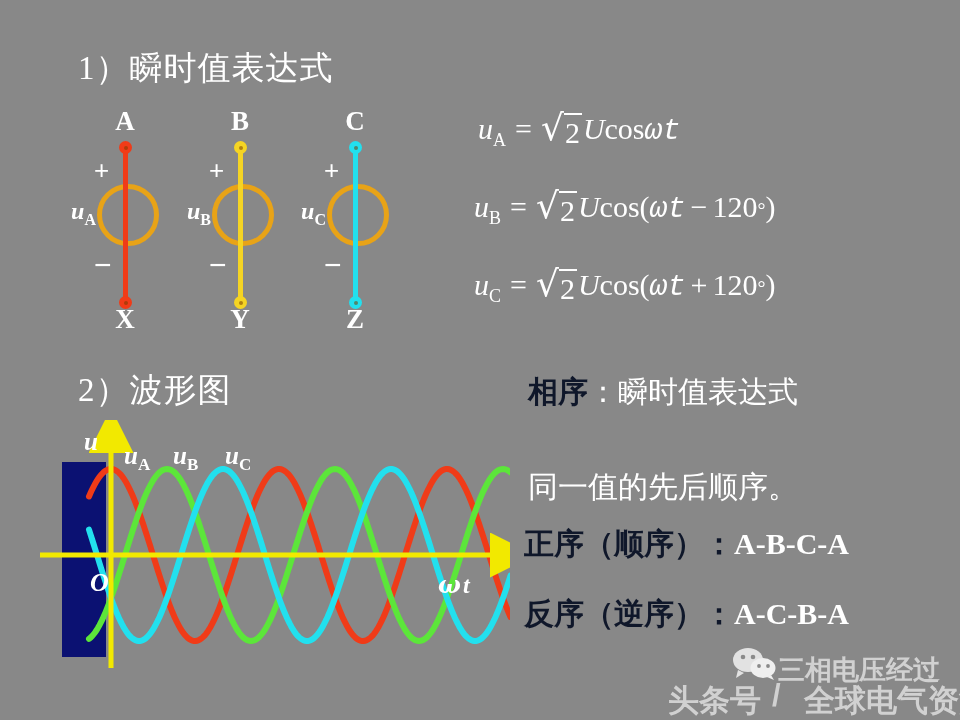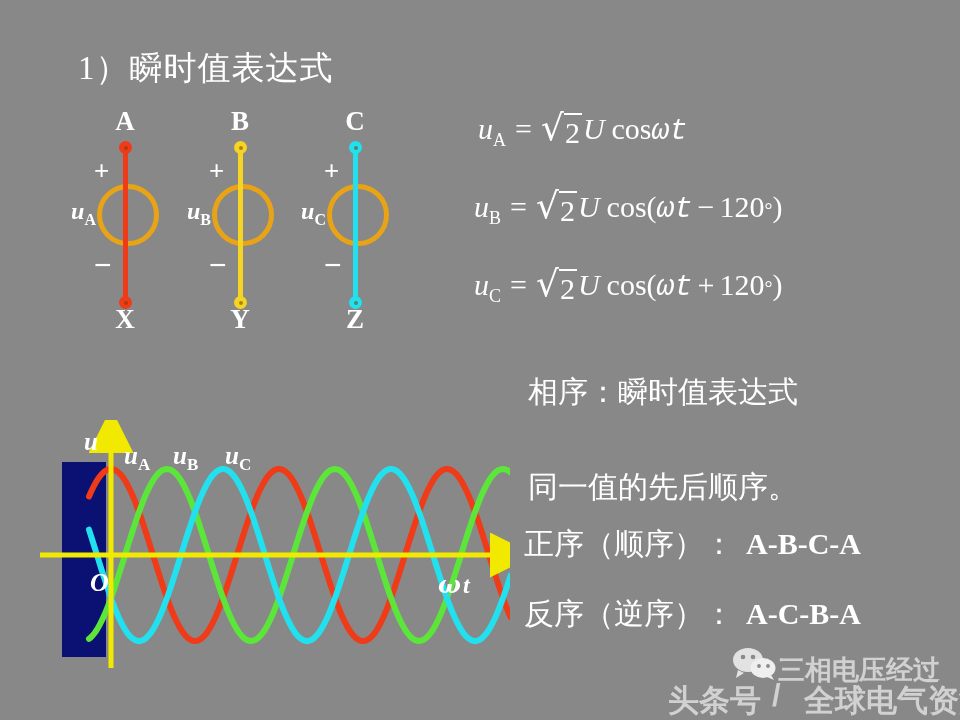--- a/index.html
+++ b/index.html
@@ -141,21 +141,21 @@
     font-family: "DejaVu Sans", sans-serif;
     position: relative;
     top: 1px;
   }
   .sqrt-body {
     border-top: 2px solid #ffffff;
     padding: 1px 2px 0 1px;
     position: relative;
     top: 1px;
   }
-  .fcos { margin-left: 7px; font-style: normal; }
+  .fcos { font-style: normal; }
   .fomega { font-style: italic; font-family: Liberation Mono, monospace; }
   .fdeg { font-size: 20px; vertical-align: super; }
 
   
   #wave-chart { position: absolute; left: 40px; top: 420px; width: 470px; height: 250px; }
   #wave-panel {
     position: absolute;
     left: 22px;
     top: 42px;
     width: 44px;
@@ -191,22 +191,22 @@
 
   
   #notes { position: absolute; left: 524px; top: 372px; width: 430px; }
   .note-line {
     position: absolute;
     color: #ffffff;
     font-family: "Liberation Serif", serif;
     font-size: 30px;
     white-space: nowrap;
   }
-  .note-hl { color: #ffffff; font-weight: normal; margin-top: 47px; }
-  .note-seq { font-family: "Liberation Serif", serif; font-weight: bold; font-size: 30px; letter-spacing: 0px; margin-left: 12px; }
+  .note-hl { color: #0f172a; font-weight: bold; margin-top: 47px; }
+  .note-seq { font-family: "Liberation Serif", serif; font-weight: bold; font-size: 30px; letter-spacing: 0px; }
   #note-0 { top: 0px; left: 4px; }
   #note-1 { top: 58px; left: 4px; margin-top: 37px; }
   #note-2 { top: 152px; left: 0px; }
   #note-3 { top: 222px; left: 0px; }
 
   
   #watermark {
     position: absolute;
     left: 660px;
     top: 648px;
@@ -320,20 +320,21 @@
       <span class="fcos">cos</span>
       <span>(</span>
       <span class="fomega">ωt</span>
       <span style="margin:0 5px;">+</span>
       <span>120</span>
       <span class="fdeg">°</span>
       <span>)</span>
     </div>
   </div>
 
+  <div class="heading" id="heading-2">2）波形图</div>
 
   <div id="wave-chart">
     <div id="wave-panel"></div>
 
     <svg id="wave-svg" width="470" height="250" viewBox="0 0 470 250" style="position:absolute;left:0;top:0;">
       <defs>
         <marker id="arrow-x" markerWidth="9" markerHeight="9" refX="1" refY="4.5" orient="auto">
           <path d="M0,0 L9,4.5 L0,9 z" fill="#f2e900"></path>
         </marker>
         <marker id="arrow-y" markerWidth="9" markerHeight="9" refX="1" refY="4.5" orient="auto">

